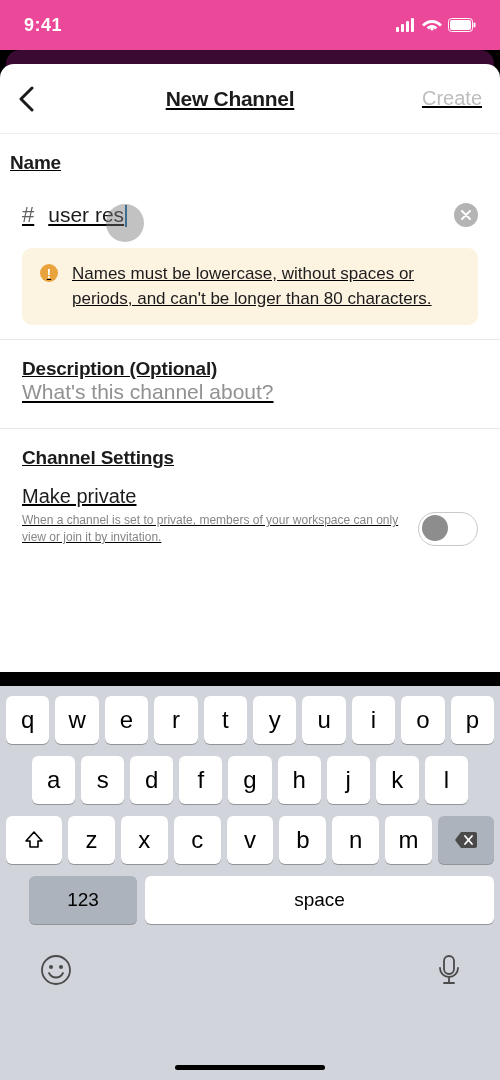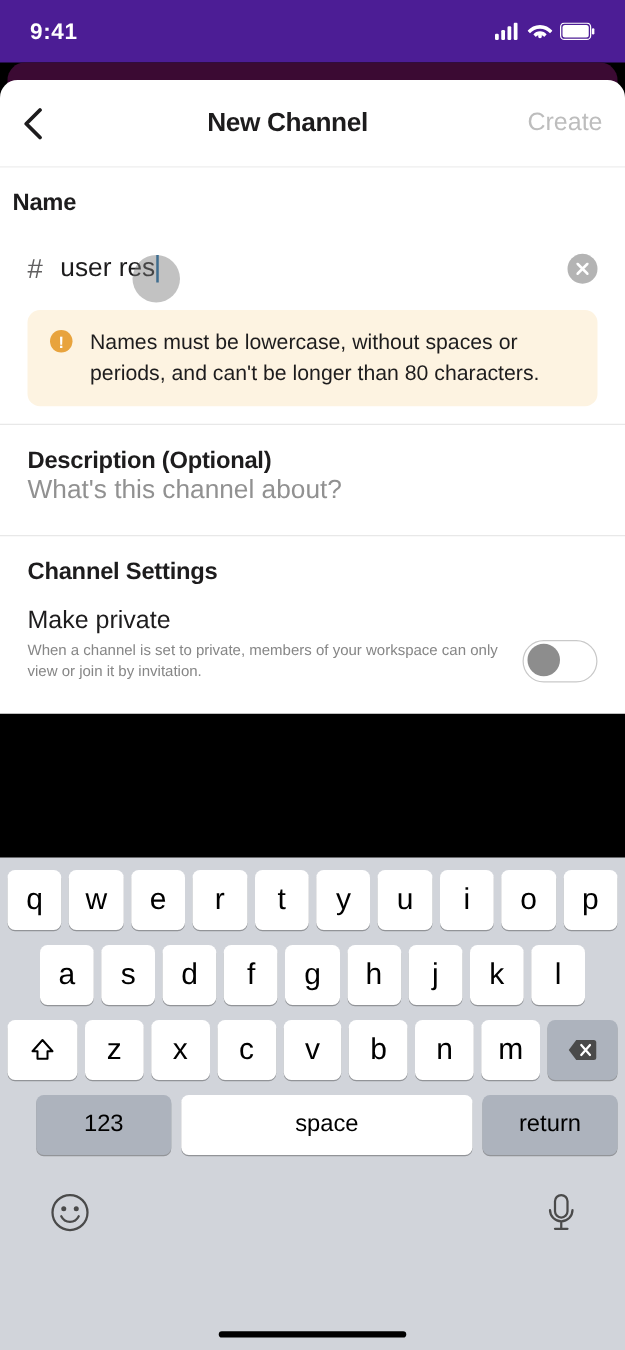--- a/index.html
+++ b/index.html
@@ -1,25 +1,25 @@
 <!DOCTYPE html>
 <html><head>
 <meta charset="utf-8">
 <style>
   * { box-sizing: border-box; margin: 0; padding: 0; }
   html, body { width: 500px; height: 1080px; overflow: hidden; font-family: -apple-system, BlinkMacSystemFont, "Helvetica Neue", sans-serif; }
   body { background: #000; }
 
-  .status-bar { height: 50px; background: #4c1d95; display: flex; align-items: center; justify-content: space-between; padding: 0 24px; color: #fff; font-weight: 600; }
+  .status-bar { height: 50px; background: #ec4899; display: flex; align-items: center; justify-content: space-between; padding: 0 24px; color: #fff; font-weight: 600; }
   .status-left { font-size: 18px; letter-spacing: 0.5px; }
   .status-right { display: flex; align-items: center; gap: 6px; }
 
   .sheet-peek { height: 22px; background: #3b0a33; border-radius: 14px 14px 0 0; margin: 0 6px; }
 
-  .modal { background: #fff; border-radius: 14px 14px 0 0; margin-top: -8px; height: 507px; overflow: hidden; }
+  .modal { background: #fff; border-radius: 14px 14px 0 0; margin-top: -8px; height: 608px; overflow: hidden; text-decoration: underline; }
 
   .nav { display: flex; align-items: center; height: 70px; padding: 0 18px; border-bottom: 1px solid #eee; }
   .nav-back { width: 40px; display: flex; align-items: center; }
   .nav-title { flex: 1; text-align: center; font-size: 21px; font-weight: 800; color: #1d1c1d; letter-spacing: -0.3px; }
   .nav-action { width: 80px; text-align: right; font-size: 20px; color: #bdbdbd; font-weight: 500; }
 
   .section { padding: 18px 10px 14px; }
   .section-label { font-size: 19px; font-weight: 800; color: #1d1c1d; letter-spacing: -0.2px; }
 
   .name-input-row { display: flex; align-items: center; padding: 14px 22px 20px; position: relative; }
@@ -180,21 +180,20 @@
     <div class="key key-del">
       <svg width="26" height="20" viewBox="0 0 26 20">
           <path d="M8 2h14a2 2 0 012 2v12a2 2 0 01-2 2H8l-6-8 6-8z" fill="#4a4a4a"></path>
           <path d="M12 6l7 8M19 6l-7 8" stroke="#fff" stroke-width="1.8" stroke-linecap="round"></path>
         </svg>
     </div>
   </div>
   <div class="krow krow4">
     <div class="key key-123">123</div>
     <div class="key key-space">space</div>
-    <div class="key key-return">return</div>
   </div>
   <div class="kbottom">
     <div>
       <svg width="32" height="32" viewBox="0 0 32 32">
           <circle cx="16" cy="16" r="14" fill="none" stroke="#4a4a4a" stroke-width="1.8"></circle>
           <circle cx="11" cy="13" r="2" fill="#4a4a4a"></circle>
           <circle cx="21" cy="13" r="2" fill="#4a4a4a"></circle>
           <path d="M9 19c1.5 3 4 4.5 7 4.5s5.5-1.5 7-4.5" fill="none" stroke="#4a4a4a" stroke-width="1.8" stroke-linecap="round"></path>
         </svg>
     </div>

